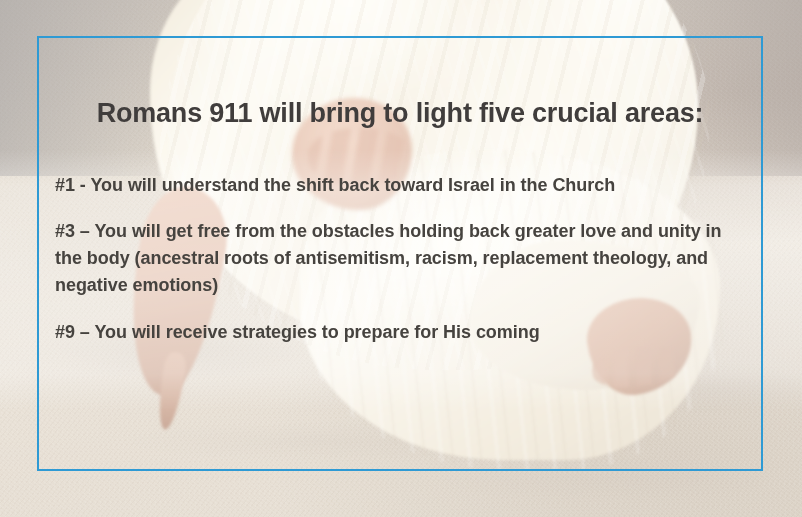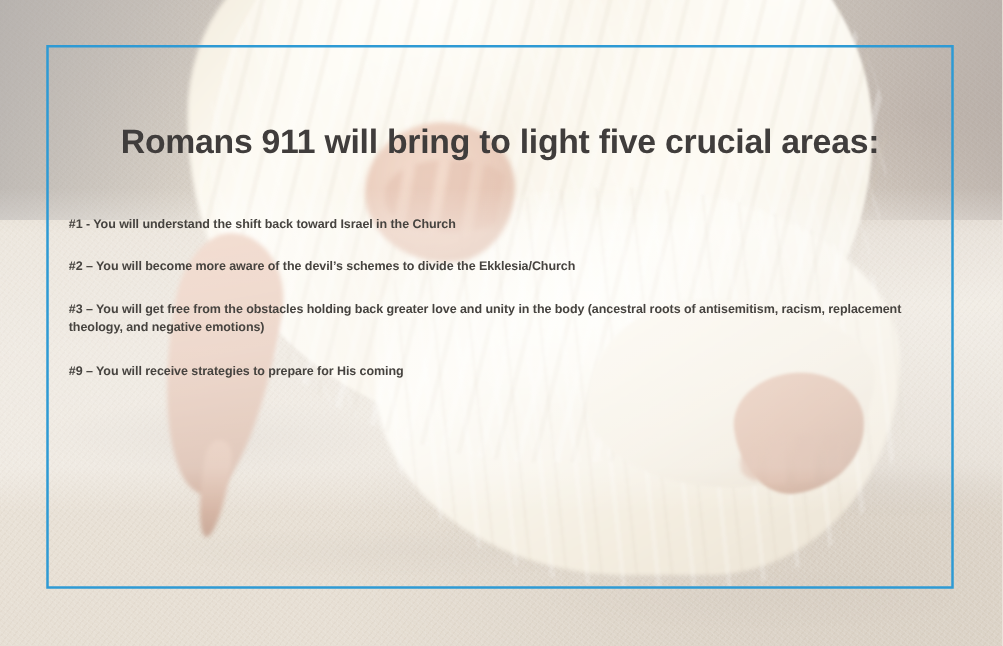--- a/index.html
+++ b/index.html
@@ -264,21 +264,21 @@
 
   .bullets {
     position: absolute;
     left: 18px;
     right: 12px;
     top: 136px;
   }
 
   .bullet {
     margin: 0 0 19px 0;
-    font-size: 10px;
+    font-size: 18px;
     font-weight: bold;
     line-height: 1.50;
     color: #46433f;
     letter-spacing: -.05px;
   }
   .bullet:last-child { margin-bottom: 0; }
   .bullet.tall { margin-bottom: 20px; }
 </style>
 </head>
 <body>
@@ -311,19 +311,18 @@
   </div>
 
   <div class="frame"></div>
 
   <div class="content">
 
     <h1 class="slide-title">Romans 911 will bring to light five crucial areas:</h1>
 
     <div class="bullets">
       <p class="bullet">#1 - You will understand the shift back toward Israel in the Church</p>
-      <p class="bullet">#2 – You will become more aware of the devil’s schemes to divide the Ekklesia/Church</p>
       <p class="bullet tall">#3 – You will get free from the obstacles holding back greater love and unity in the body (ancestral roots of antisemitism, racism, replacement theology, and negative emotions)</p>
       <p class="bullet">#9 – You will receive strategies to prepare for His coming</p>
     </div>
 
   </div>
 </div>
 
 </body></html>

